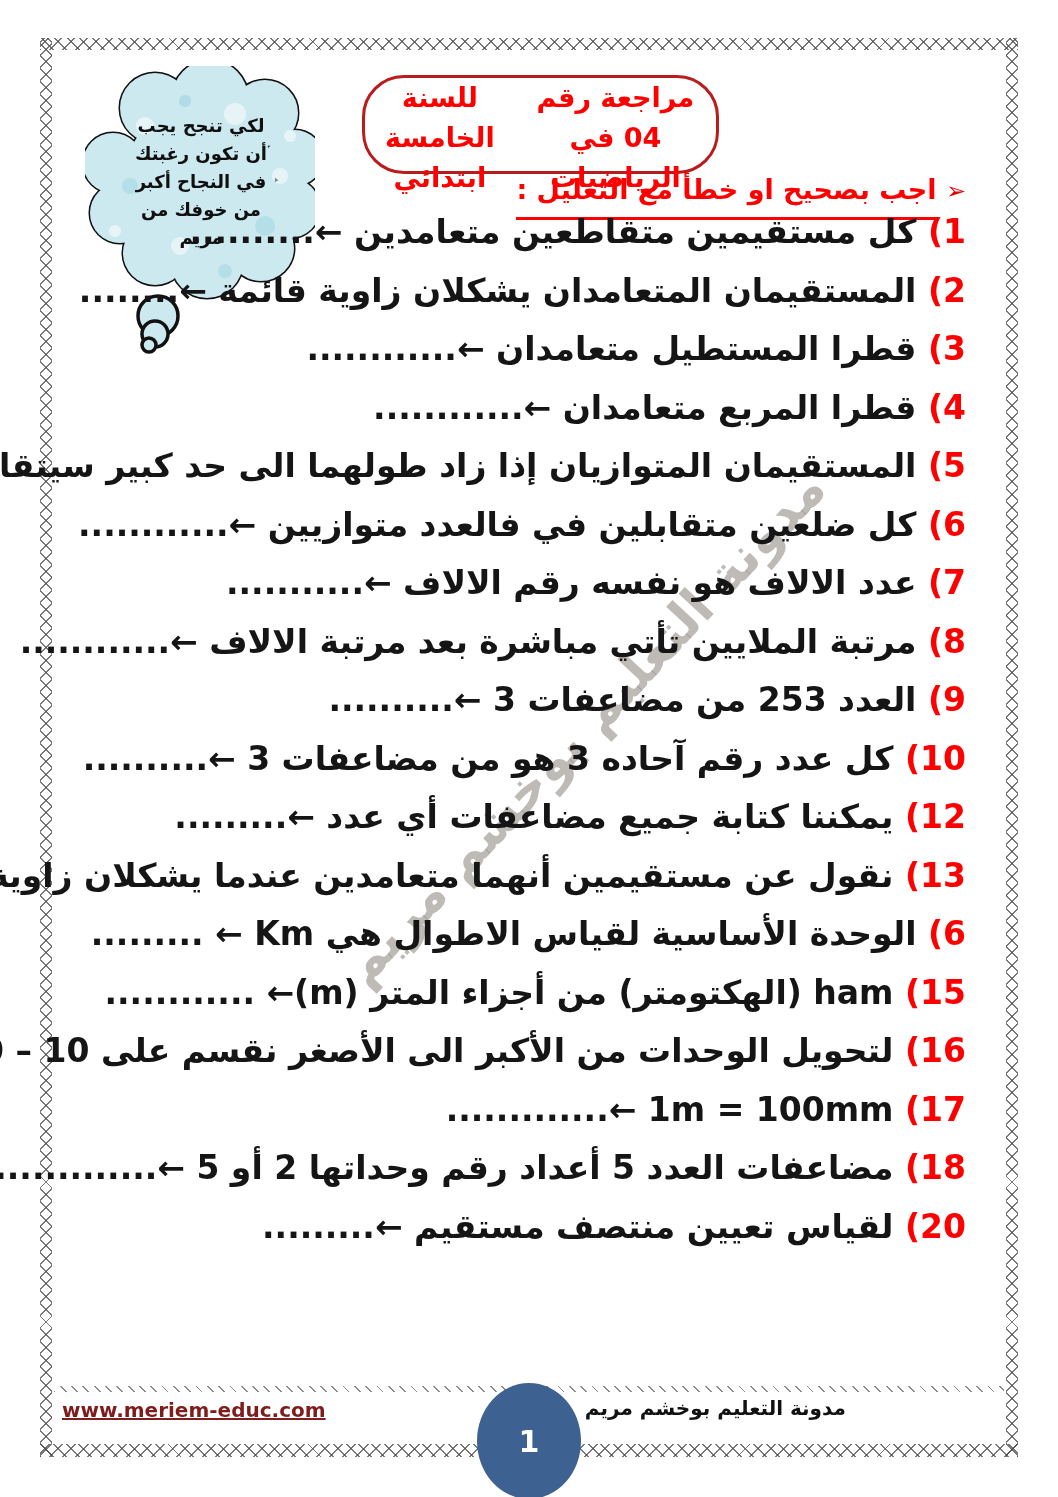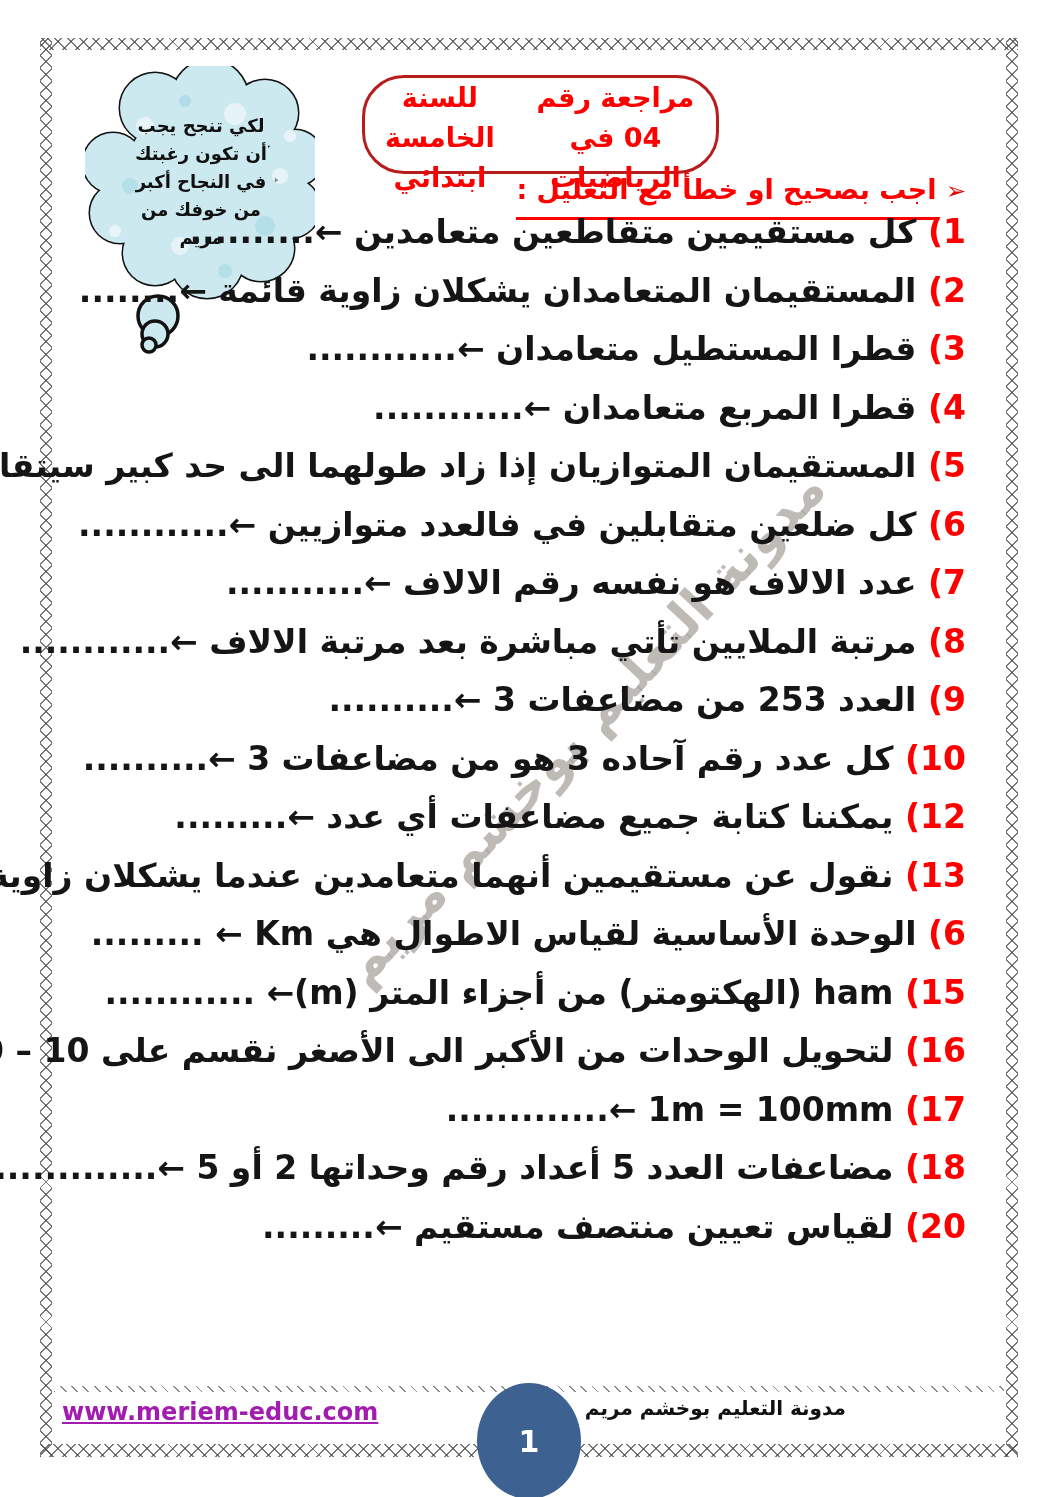--- a/index.html
+++ b/index.html
@@ -85,22 +85,22 @@
   .q-num{color:#ff0000;}
 
   
   .footer-rule{
     position:absolute; left:54px; right:54px; top:1386px; height:6px;
     background-image:repeating-linear-gradient(45deg, rgba(100,100,100,.75) 0 1.3px, transparent 1.3px 8px);
     z-index:2;
   }
   .footer-link{
     position:absolute; left:62px; top:1398px;
-    font-size:24px; font-weight:bold;
-    color:#a21caf; text-decoration:underline;
+    font-size:20px; font-weight:bold;
+    color:#7f1d1d; text-decoration:underline;
     z-index:3;
   }
   .footer-blog{
     position:absolute; right:212px; top:1396px;
     direction:rtl;
     font-size:20px; font-weight:bold; color:#111;
     z-index:3;
   }
   .page-circle{
     position:absolute; left:477px; top:1383px;

